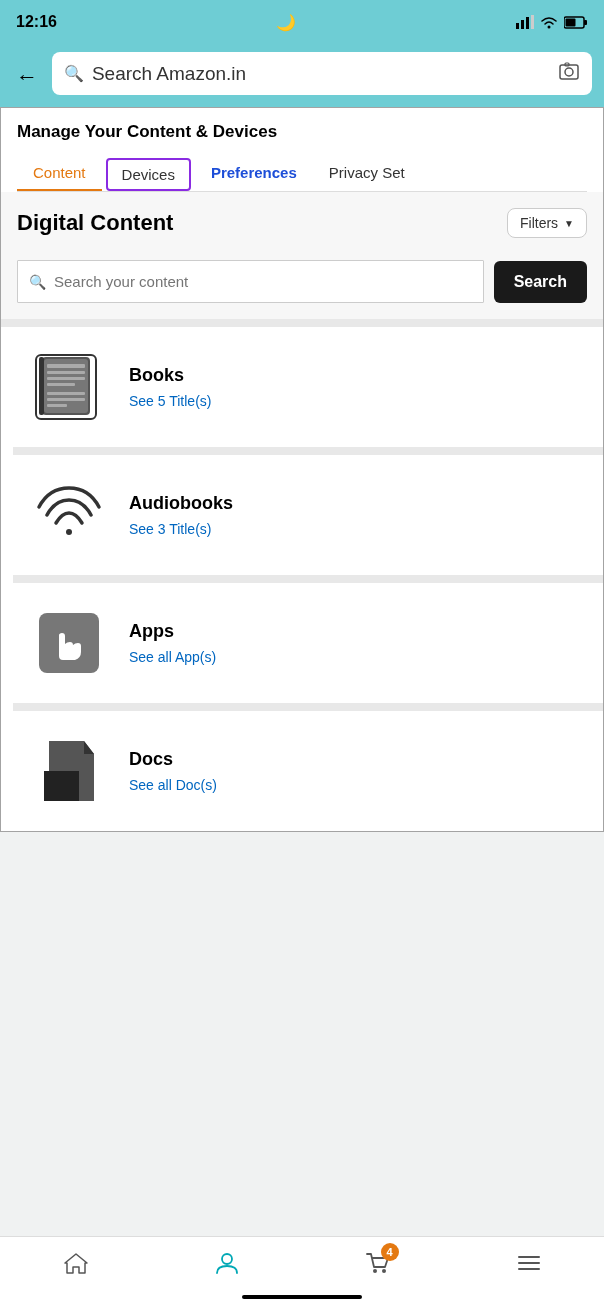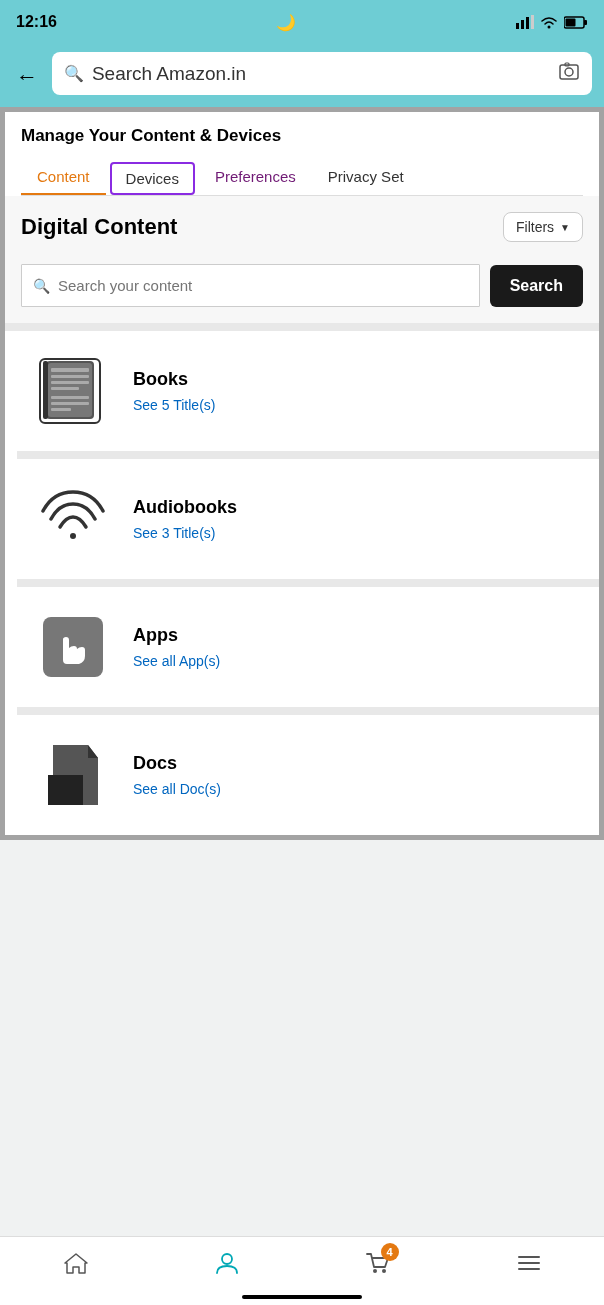--- a/index.html
+++ b/index.html
@@ -67,21 +67,21 @@
       color: #333;
     }
     .camera-icon {
       color: #555;
       font-size: 18px;
     }
 
     
     .main-content {
       background: #fff;
-      border: 5px solid #a3a3a3;
+      border: 1px solid #a3a3a3;
     }
 
     
     .page-header {
       padding: 14px 16px 0 16px;
       background: #fff;
     }
     .page-title {
       font-size: 17px;
       font-weight: 700;
@@ -117,21 +117,22 @@
       background: #e47911;
     }
     .tab.active-devices {
       color: #333;
       border: 2px solid #8a2be2;
       border-radius: 4px;
       margin: 4px 4px 0 4px;
       padding: 6px 12px;
     }
     .tab.preferences-tab {
-      color: #701a75;
+      color: #1d4ed8;
+      font-weight: bold;
     }
     .tab.privacy-tab {
       color: #333;
       text-align: center;
     }
 
     
     .digital-content-header {
       display: flex;
       align-items: center;

